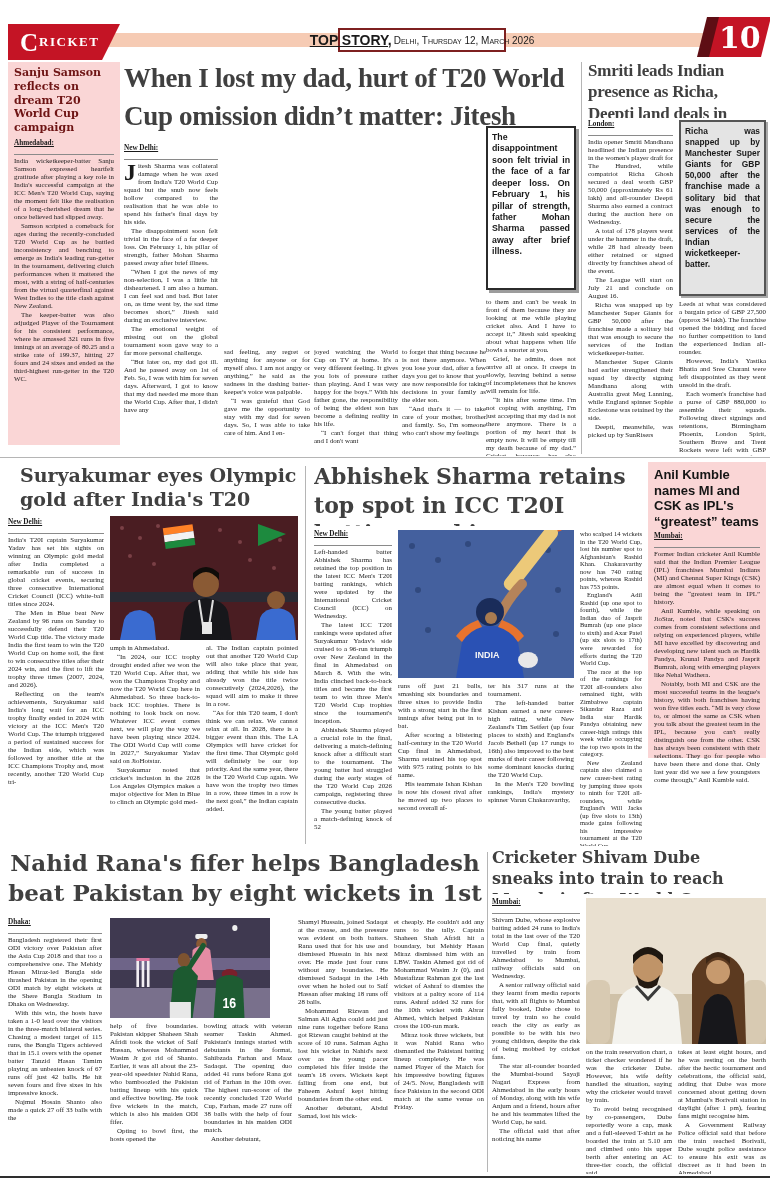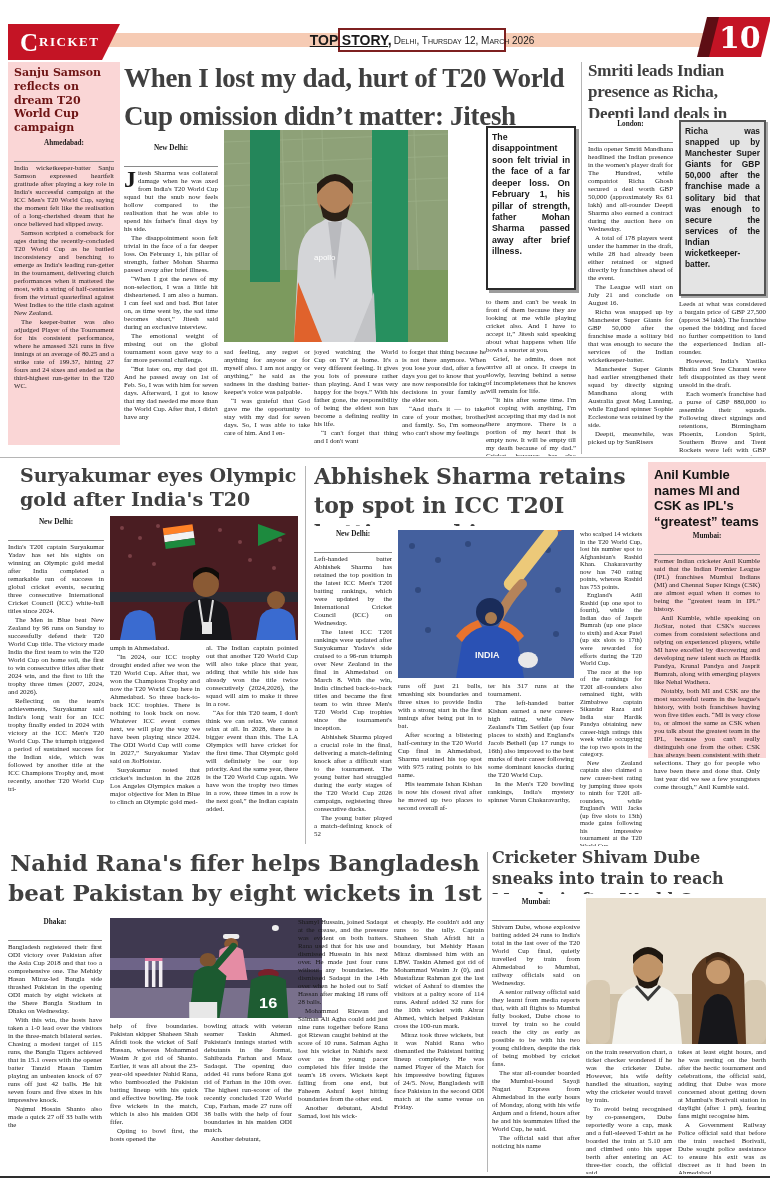--- a/index.html
+++ b/index.html
@@ -31,21 +31,21 @@
     transform:skewX(-14deg); display:flex; align-items:center; justify-content:center;
   }
   #pagenum span { transform:skewX(14deg); color:#fff; font-size:30px; font-weight:bold; font-family:"DejaVu Serif", serif; }
 
   
   .article { position:absolute; }
   .abs { position:absolute; box-sizing:border-box; }
   .col { font-size:6.9px; line-height:1.16; text-align:justify; overflow:hidden; }
   .col p { margin:0 0 1px 0; text-indent:7px; }
   .col p:first-child { text-indent:0; }
-  .dateline { font-weight:bold; text-align:center; font-size:7.2px; border-bottom:1px solid #8a8a8a; margin-bottom:2px; padding-bottom:14px; }
+  .dateline { font-weight:bold; text-align:left; font-size:7.2px; border-bottom:1px solid #8a8a8a; margin-bottom:2px; padding-bottom:7px;text-decoration:underline; }
   .headline { font-weight:bold; color:#404040; overflow:hidden; }
   .dropcap p:first-child::first-letter { float:left; font-size:24px; line-height:18px; padding:1px 2px 0 0; font-weight:bold; }
   .pq-dark {
     border:2px solid #2b2b2b; box-shadow:3px 3px 0 #9c9c9c; background:#fff;
     font-family:"Liberation Sans", sans-serif; font-weight:bold; font-size:8.8px;
     line-height:1.3; text-align:justify; padding:4px 4px; overflow:hidden;
   }
   .pq-gray {
     border:2px solid #555; box-shadow:2px 2px 0 #aaa; background:#e4e4e4;
     font-family:"Liberation Sans", sans-serif; font-weight:bold; font-size:8.4px;
@@ -96,21 +96,21 @@
   #abhi-col4 { left:268px; top:68px; width:62px; height:316px; font-size:6.5px; }
 
   
   #art-kumble { left:648px; top:462px; width:118px; height:296px; padding:5px 6px; box-sizing:border-box; }
   #kumble-title { font-family:"Liberation Sans", sans-serif; font-weight:bold; font-size:13px; line-height:1.2; color:#151515; margin-bottom:3px; }
 
   
   #art-bangla { left:6px; top:848px; width:478px; height:326px; }
   #bangla-headline { left:0; top:0; width:478px; height:66px; font-family:"DejaVu Serif", serif; font-size:23px; line-height:1.3; text-align:center; }
   #bangla-col1 { left:2px; top:70px; width:94px; height:254px; }
-  #bangla-photo { left:104px; top:70px; width:212px; height:100px; }
+  #bangla-photo { left:104px; top:70px; width:160px; height:100px; }
   #bangla-col2 { left:104px; top:174px; width:88px; height:150px; }
   #bangla-col3 { left:198px; top:174px; width:88px; height:150px; }
   #bangla-col4 { left:292px; top:70px; width:90px; height:254px; }
   #bangla-col5 { left:388px; top:70px; width:90px; height:254px; }
 
   
   #art-dube { left:492px; top:848px; width:274px; height:326px; }
   #dube-headline { left:0; top:0; width:274px; height:46px; font-family:"DejaVu Serif", serif; font-size:16px; line-height:1.3; }
   #dube-col1 { left:0; top:50px; width:88px; height:276px; }
   #dube-photo { left:94px; top:50px; width:180px; height:146px; }
@@ -157,40 +157,20 @@
     <div class="abs headline" id="jitesh-headline">When I lost my dad, hurt of T20 World Cup omission didn’t matter: Jitesh</div>
     <div class="abs" id="jitesh-col1">
       <div class="dateline">New Delhi:</div>
       <div class="col dropcap">
           <p>Jitesh Sharma was collateral damage when he was axed from India's T20 World Cup squad but the snub now feels hollow compared to the realisation that he was able to spend his father's final days by his side.</p>
           <p>The disappointment soon felt trivial in the face of a far deeper loss. On February 1, his pillar of strength, father Mohan Sharma passed away after brief illness.</p>
           <p>“When I got the news of my non-selection, I was a little hit disheartened. I am also a human. I can feel sad and bad. But later on, as time went by, the sad time becomes short,” Jitesh said during an exclusive interview.</p>
           <p>The emotional weight of missing out on the global tournament soon gave way to a far more personal challenge.</p>
           <p>“But later on, my dad got ill. And he passed away on 1st of Feb. So, I was with him for seven days. Afterward, I got to know that my dad needed me more than the World Cup. After that, I didn't have any</p>
         </div>
-    </div>
-    <div class="abs" id="jitesh-photo">
-      <svg viewBox="0 0 224 212" preserveAspectRatio="none" role="img">
-        <rect width="224" height="212" fill="#8ea178"></rect>
-        <rect y="140" width="224" height="72" fill="#7c9a5e"></rect>
-        <g stroke="#a9bd96" stroke-width="0.7" opacity="0.55">
-          <path d="M0 12 L224 4 M0 34 L224 26 M0 56 L224 48 M0 78 L224 70"></path>
-          <path d="M58 0 L62 140 M78 0 L82 140 M98 0 L102 140 M190 0 L194 140"></path>
-        </g>
-        <rect x="26" y="0" width="30" height="152" fill="#24865a"></rect>
-        <rect x="148" y="0" width="36" height="212" fill="#27905f"></rect>
-        <path d="M70 212 L74 130 Q76 100 97 92 L103 88 L121 88 Q142 98 146 128 L152 212 Z" fill="#d4d5d8"></path>
-        <path d="M70 212 L74 152 L98 212 Z" fill="#e0622c"></path>
-        <path d="M152 212 L150 162 L130 212 Z" fill="#c2c3c6"></path>
-        <path d="M104 92 L111 150 L118 92 Z" fill="#b9babe"></path>
-        <circle cx="111" cy="68" r="18" fill="#b5835a"></circle>
-        <path d="M93 64 q18 -26 36 0 v-10 q-18 -20 -36 0 z" fill="#261c14"></path>
-        <path d="M96 74 q15 18 30 0 l-3 13 q-12 9 -24 0 z" fill="#2b2117"></path>
-        <text x="90" y="130" font-size="8" fill="#fff" font-family="sans-serif">apollo</text>
-      </svg>
     </div>
     <div class="abs col" id="jitesh-col2">
         <p>sad feeling, any regret or anything for anyone or for myself also. I am not angry or anything,” he said as the sadness in the dashing batter-keeper's voice was palpable.</p>
         <p>“I was grateful that God gave me the opportunity to stay with my dad for seven days. So, I was able to take care of him. And I en-</p>
       </div>
     <div class="abs col" id="jitesh-col3">
         <p>joyed watching the World Cup on TV at home. It's a very different feeling. It gives you lots of pressure rather than playing. And I was very happy for the boys.” With his father gone, the responsibility of being the eldest son has become a defining reality in his life.</p>
         <p>“I can't forget that thing and I don't want</p>
       </div>
     <div class="abs col" id="jitesh-col4">

